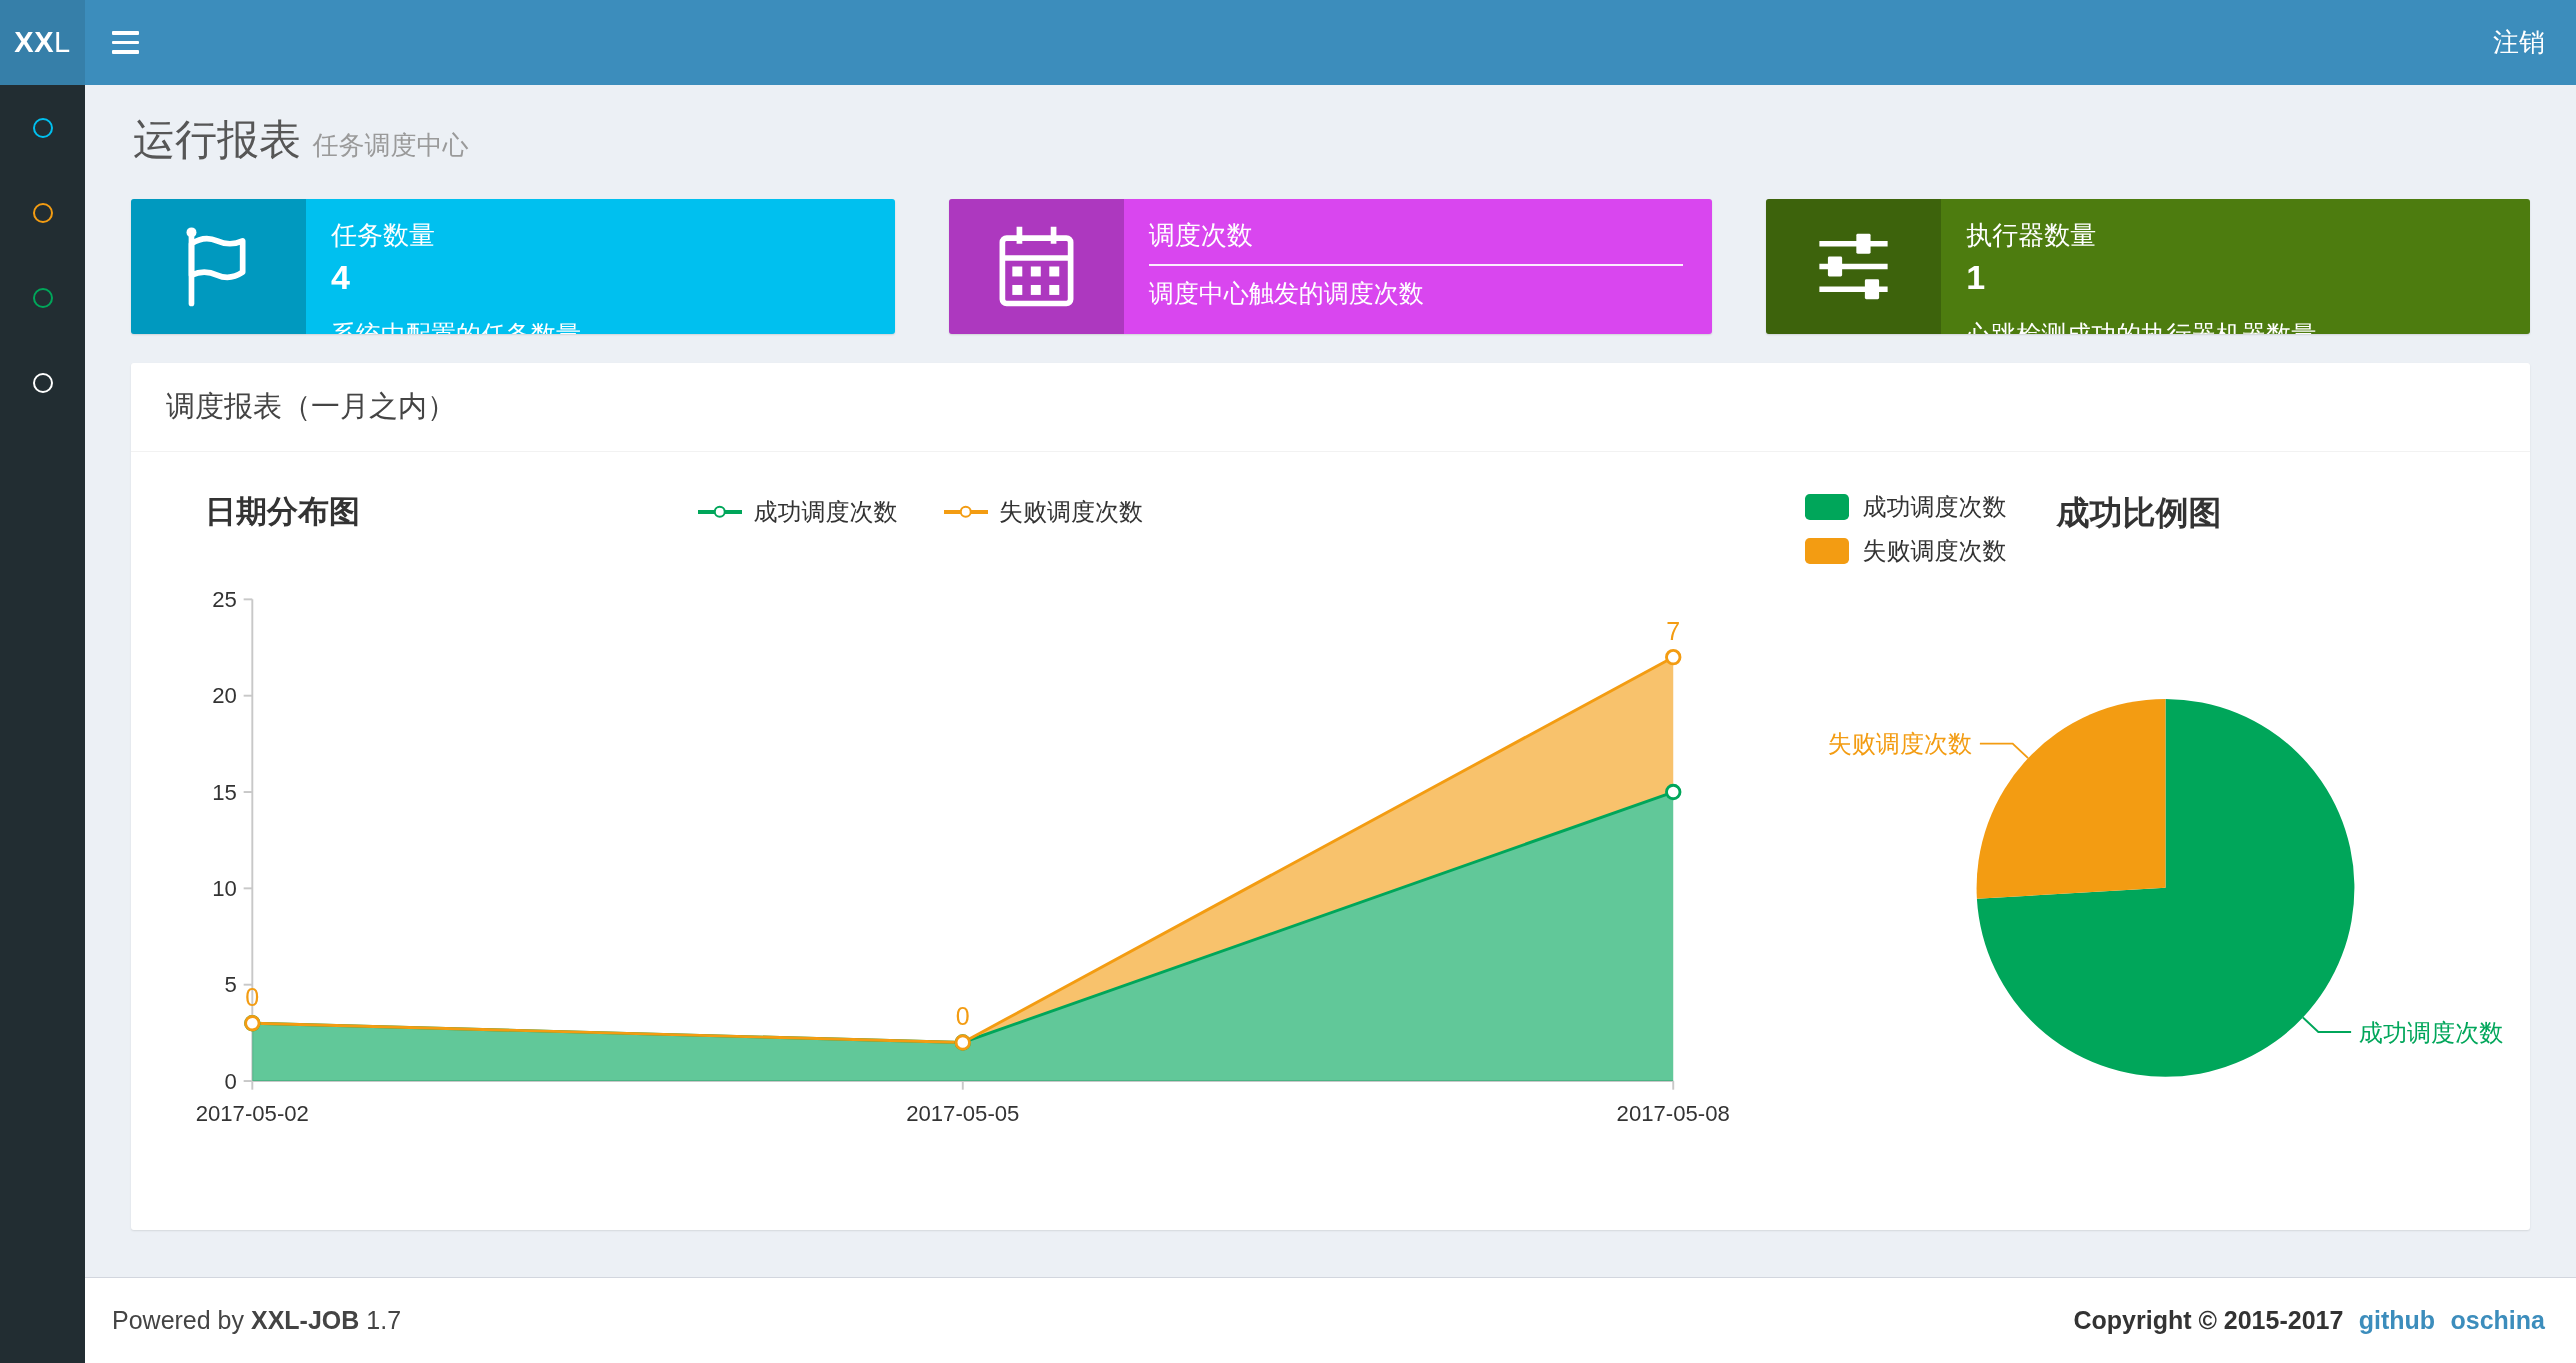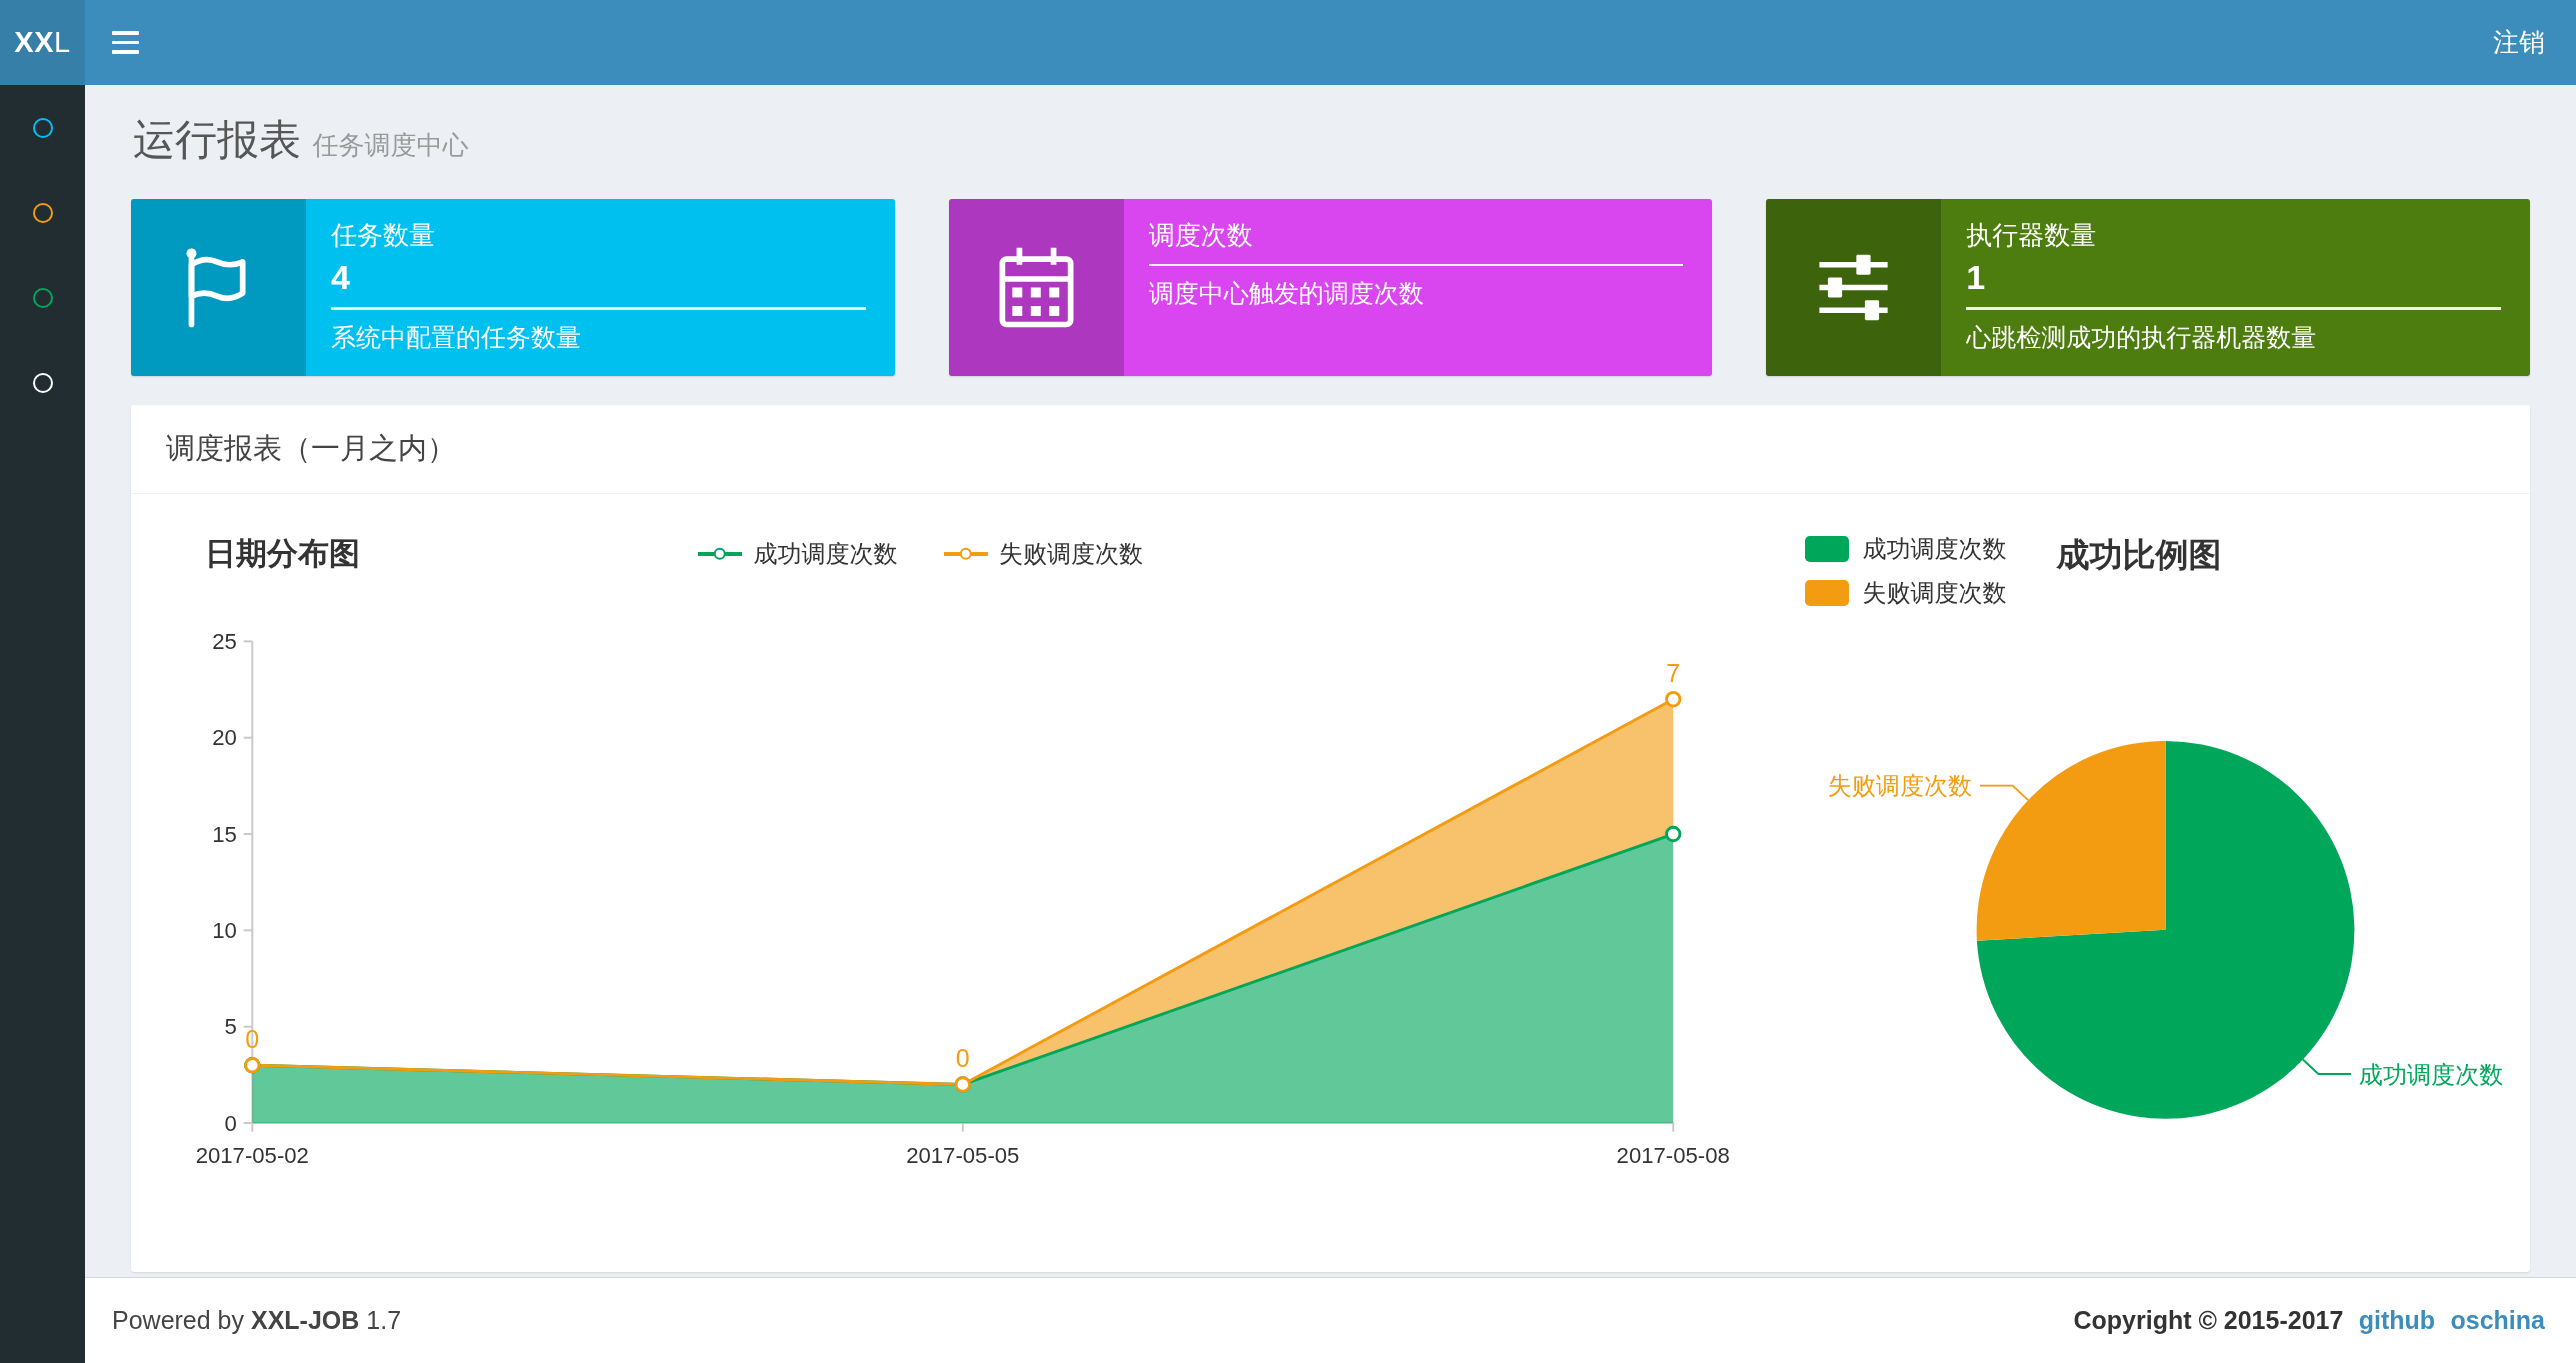--- a/index.html
+++ b/index.html
@@ -29,21 +29,21 @@
   
   .wrapper { margin-left:85px; height:1278px; display:flex; flex-direction:column; }
   .content { flex:1; }
 
   .content-header { padding:27px 46px 0 48px; }
   .content-header h1 { font-size:42px; font-weight:500; color:#565656; }
   .content-header small { font-size:26px; font-weight:400; color:#9a9a9a; margin-left:11.6px; }
 
   
   .info-row { display:flex; gap:54px; padding:31px 46px 0; }
-  .info-box { flex:1; height:177px; border-radius:2.9px; display:flex; color:#fff; overflow:hidden;
+  .info-box { flex:1; height:135px; border-radius:2.9px; display:flex; color:#fff; overflow:hidden;
               box-shadow:0 1px 1.9px rgba(0,0,0,.12); }
   .info-icon { width:175px; background:rgba(0,0,0,.2); display:flex; align-items:center; justify-content:center; flex:none; }
   .info-icon svg { width:91px; height:91px; }
   .info-content { flex:1; padding:19px 29px 0 25px; display:flex; flex-direction:column; }
   .info-title { font-size:26px; }
   .info-number { font-size:34px; font-weight:700; margin-top:4.8px; }
   .info-divider { height:2.9px; background:rgba(255,255,255,.9); margin:10.6px 0 10.6px; }
   .info-desc { font-size:25px; }
 
   

